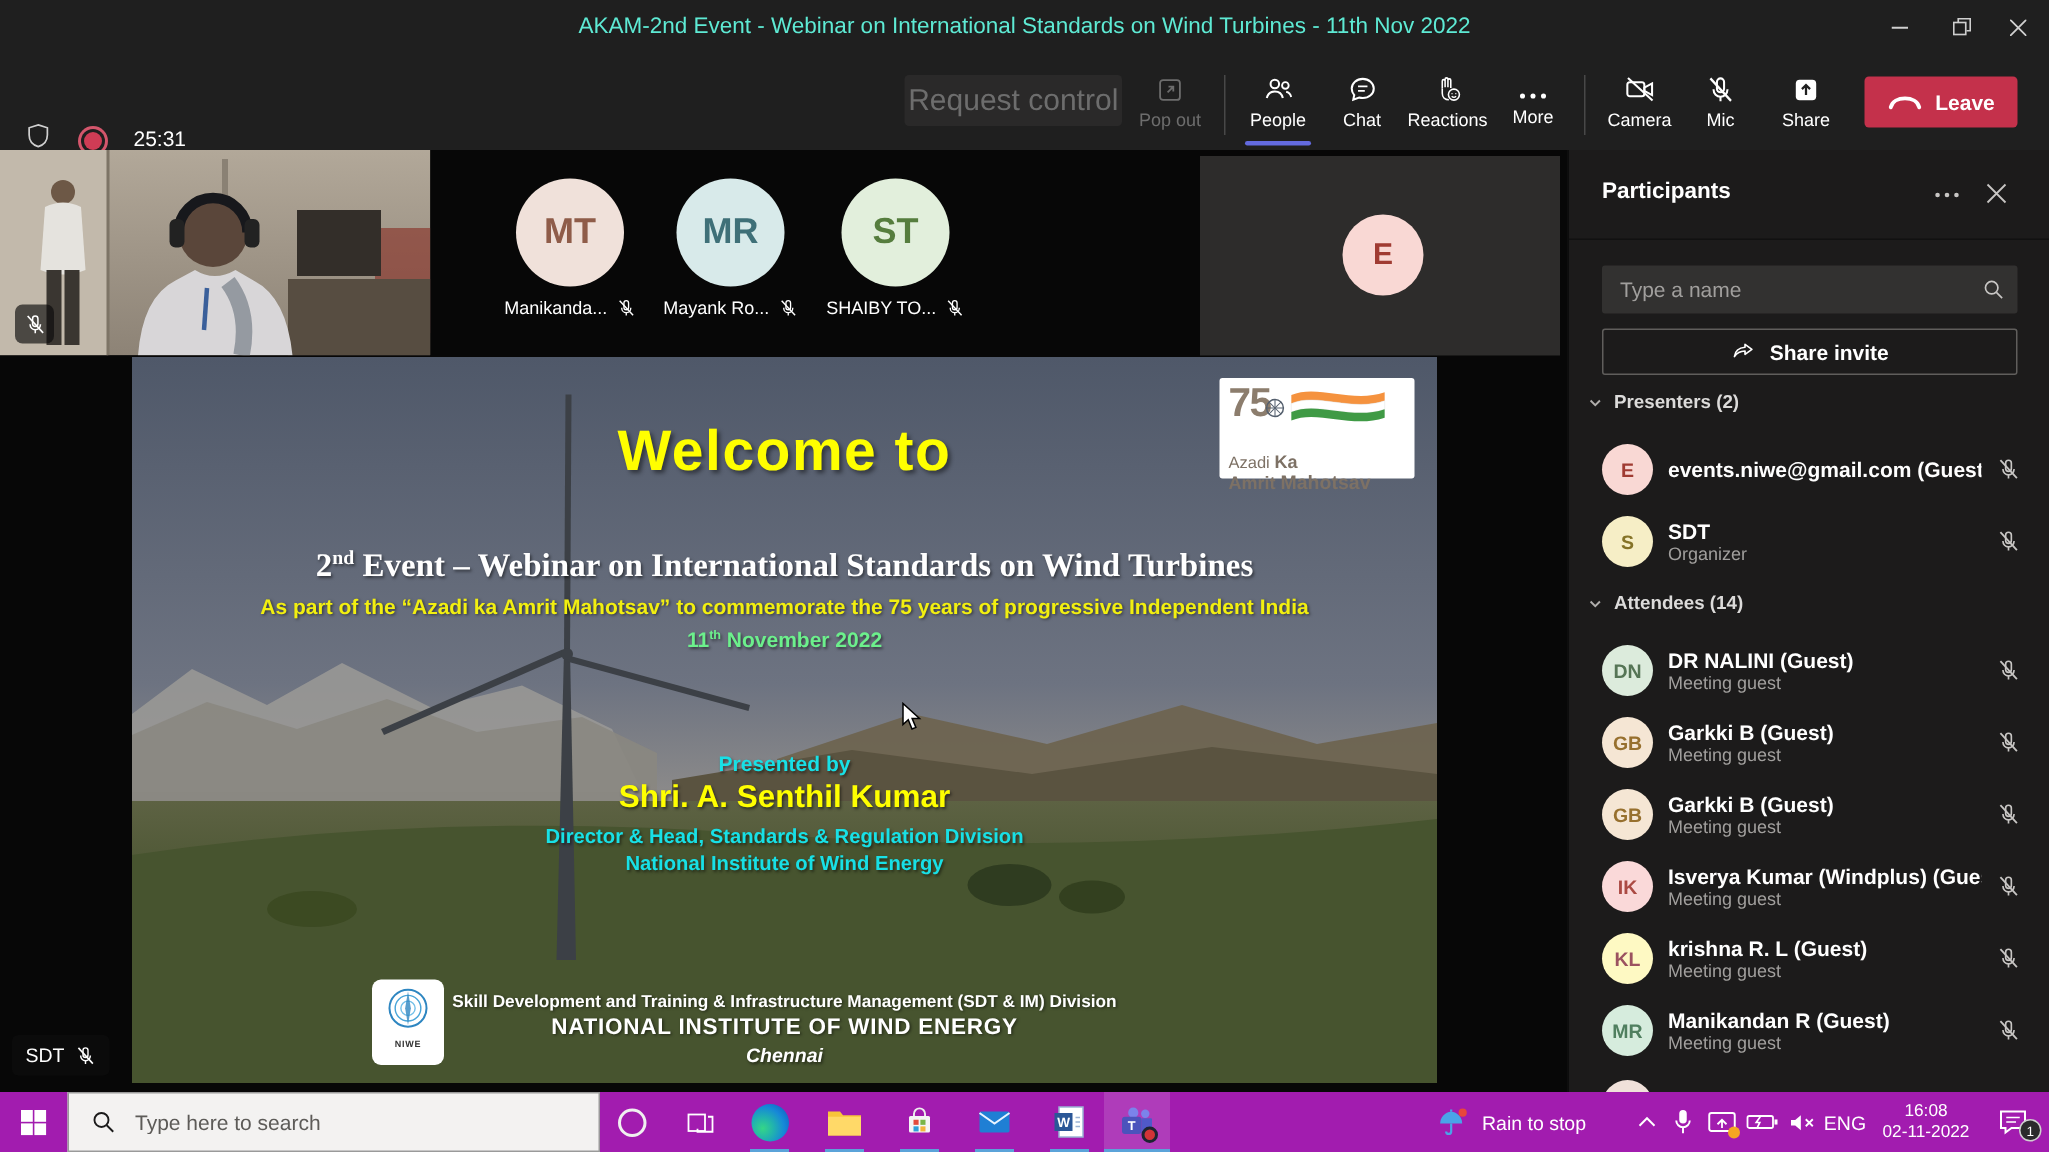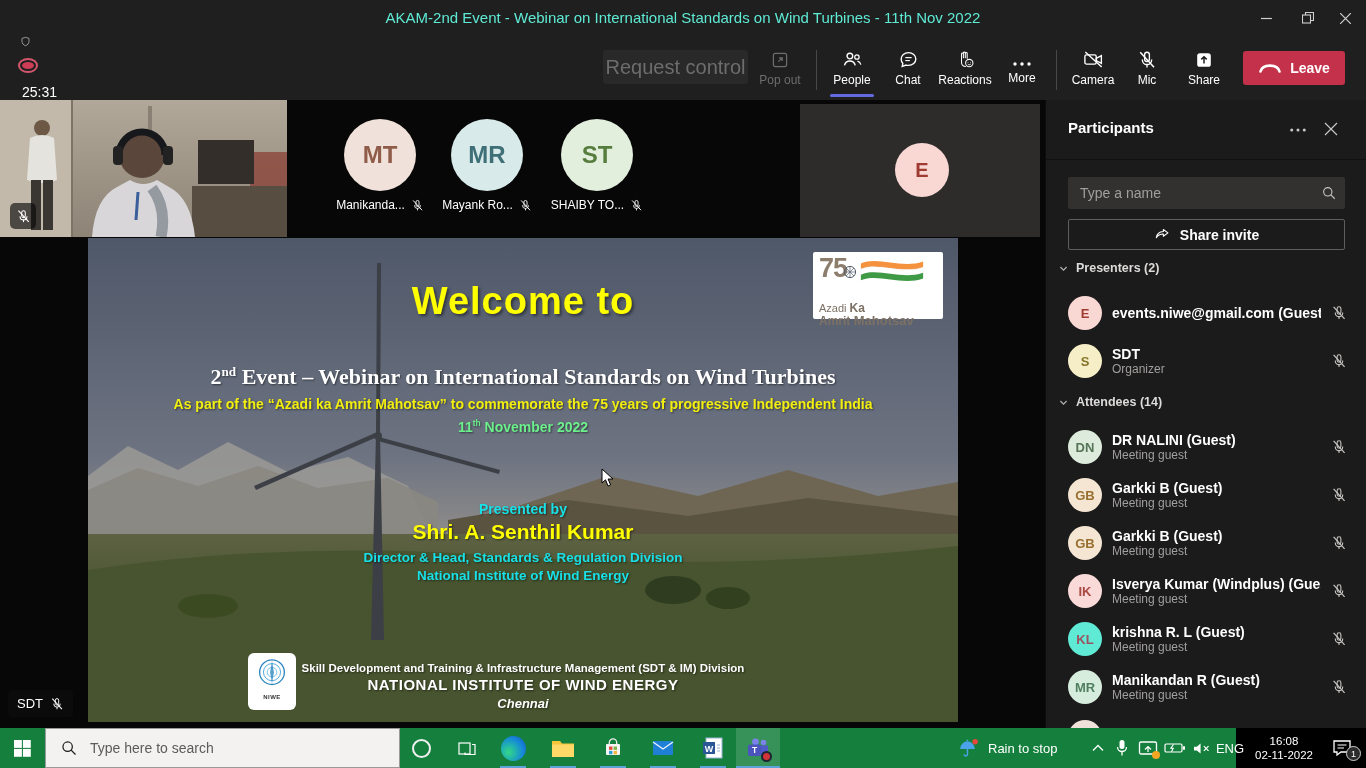--- a/index.html
+++ b/index.html
@@ -9,21 +9,21 @@
 
   
   .titlebar { position:absolute; left:0; top:0; width:1366px; height:36px; background:#1f1f1f; }
   .titlebar .wtitle { position:absolute; left:0; right:0; top:0; height:36px; line-height:36px;
     text-align:center; color:#5eead4; font-size:15px; white-space:nowrap; }
   .wbtn { position:absolute; top:0; width:42px; height:36px; display:flex; align-items:center; justify-content:center; color:#cfcfcf; }
   .wbtn svg { stroke:#cfcfcf; }
 
   
   .toolbar { position:absolute; left:0; top:36px; width:1366px; height:64px; background:#1f1f1f; }
-  .meet-status { position:absolute; left:16px; top:0; height:64px; display:flex; align-items:flex-start; gap:15px;flex-direction:column; }
+  .meet-status { position:absolute; left:16px; top:0; height:64px; display:flex; align-items:flex-end; gap:15px; }
   .rec-dot { width:12px; height:12px; border-radius:50%; background:#cf3c55;
     box-shadow:0 0 0 2px #1f1f1f, 0 0 0 4px #d4566c; margin-left:6px; }
   .timer { color:#fff; font-size:14px; margin-left:6px; }
   .req-btn { position:absolute; left:603px; top:14px; width:145px; height:34px; background:#2a2929;
     border:none; border-radius:3px; color:#6d6d6d; font-size:20px; font-family:inherit; }
   .tb-item { position:absolute; top:0; height:64px; display:flex; flex-direction:column;
     align-items:center; justify-content:center; gap:3px; color:#fff; }
   .tb-item .lbl { font-size:12px; white-space:nowrap; }
   .tb-item.dim { color:#6d6d6d; }
   .tb-underline { position:absolute; bottom:3px; left:50%; transform:translateX(-50%);
@@ -112,21 +112,21 @@
   .pavatar { position:absolute; left:22px; top:7px; width:34px; height:34px; border-radius:50%;
     display:flex; align-items:center; justify-content:center; font-size:13px; font-weight:bold; }
   .pinfo { position:absolute; left:66px; top:0; height:48px; right:46px; display:flex;
     flex-direction:column; justify-content:center; overflow:hidden; }
   .pname { color:#fff; font-size:14px; font-weight:600; white-space:nowrap; }
   .psub { color:#a19f9d; font-size:12px; white-space:nowrap; }
   .psub:empty { display:none; }
   .pmic { position:absolute; right:20px; top:16px; width:16px; height:16px; color:#c8c6c4; }
 
   
-  .taskbar { position:absolute; left:0; top:728px; width:1236px; height:40px; background:#15803d; }
+  .taskbar { position:absolute; left:0; top:728px; width:1366px; height:40px; background:#a21caf; }
   .tstart { position:absolute; left:0; top:0; width:45px; height:40px; display:flex; align-items:center; justify-content:center; }
   .tsearch { position:absolute; left:45px; top:0; width:355px; height:40px; background:#f3f2f1;
     border:1px solid #9a9a9a; color:#4f4d4a; font-size:14px; padding:0 10px 0 44px; font-family:inherit; }
   .tsearch::placeholder { color:#5d5b58; }
   .tsearch-ico { position:absolute; left:60px; top:11px; width:18px; height:18px; color:#1b1b1b; }
   .tapp { position:absolute; top:0; width:46px; height:40px; display:flex; align-items:center; justify-content:center; }
   .tapp .ul { position:absolute; bottom:0; left:50%; transform:translateX(-50%); width:26px; height:2px; background:#5ba3d9; }
   .tapp.active { background:rgba(255,255,255,.14); }
   .tapp.active .ul { width:44px; }
   .edge-ball { width:25px; height:25px; border-radius:50%;
@@ -565,21 +565,21 @@
     <span class="pavatar" style="background-color: rgb(250, 217, 217); color: rgb(171, 74, 67);">IK</span>
     <span class="pinfo">
       <span class="pname">Isverya Kumar (Windplus) (Guest)</span>
       <span class="psub">Meeting guest</span>
     </span>
     <svg class="pmic">
         <use href="#i-mic-off"></use>
       </svg>
   </div>
   <div class="prow" style="top:515px">
-    <span class="pavatar" style="background-color: #5eead4; color: rgb(155, 82, 96);">KL</span>
+    <span class="pavatar" style="background-color: #fef9c3; color: rgb(155, 82, 96);">KL</span>
     <span class="pinfo">
       <span class="pname">krishna R. L (Guest)</span>
       <span class="psub">Meeting guest</span>
     </span>
     <svg class="pmic">
         <use href="#i-mic-off"></use>
       </svg>
   </div>
   <div class="prow" style="top:563px">
     <span class="pavatar" style="background-color: rgb(214, 236, 221); color: rgb(80, 127, 95);">MR</span>

